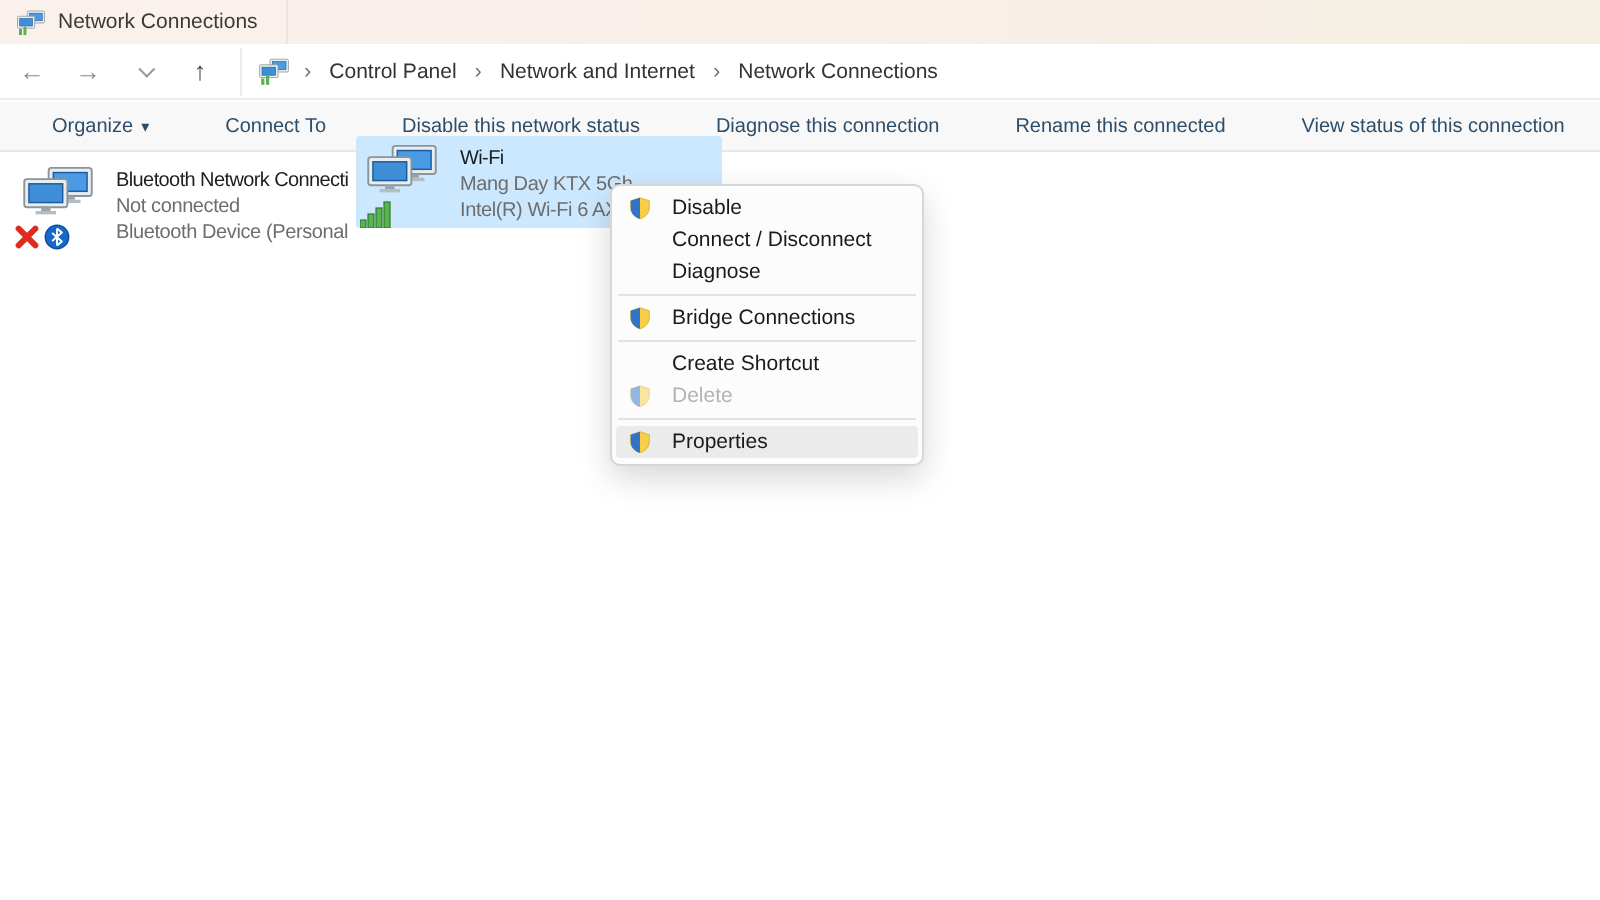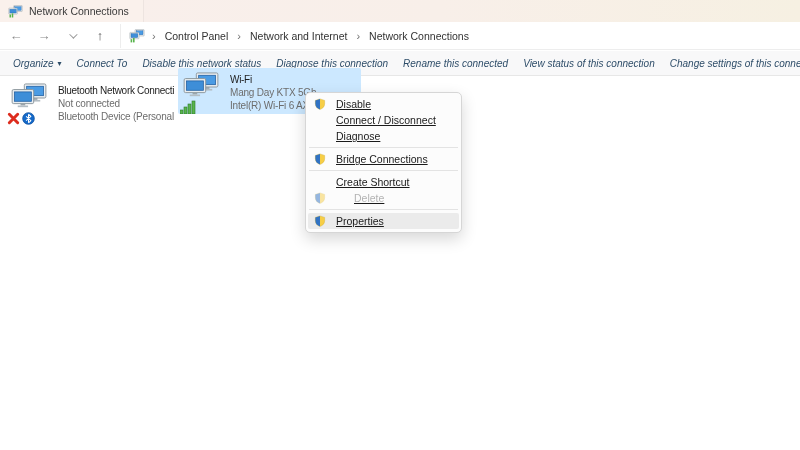--- a/index.html
+++ b/index.html
@@ -41,21 +41,21 @@
     margin-left:8px; height:24px; display:flex; align-items:center;
     border-left:1px solid #ededed; padding-left:8px; gap:5px;
   }
   .crumb { font-size:10.5px; color:#333; white-space:nowrap; padding:2px 2px; }
   .crumb-sep { font-size:11px; color:#707070; padding:0 2px; }
 
   
   .toolbar {
     position:absolute; left:0; top:51px; width:800px; height:25px;
     background:#f8f8f9; border-bottom:1px solid #e7e7e7;
-    display:flex; align-items:center; padding-left:13px; gap:15px;font-style:italic;
+    display:flex; align-items:center; padding-left:26px; gap:38px;
   }
   .tool-item {
     font-size:10px; color:#2e4d69; white-space:nowrap; cursor:default;
     display:flex; align-items:center; gap:4px;
   }
   .caret { font-size:8px; color:#2e4d69; }
 
   
   .content { position:absolute; left:0; top:77px; width:800px; height:373px; background:#fff; }
 
@@ -78,26 +78,26 @@
   .badge { position:absolute; }
 
   
   .ctxmenu {
     position:absolute; left:305px; top:92px; width:157px;
     background:#fcfcfc; border:1px solid #d6d6d6; border-radius:5px;
     box-shadow:0 6px 16px rgba(0,0,0,0.16); padding:3px 0; z-index:10;
   }
   .mi {
     height:16px; display:flex; align-items:center; margin:0 2px;
-    padding:0 6px; border-radius:2px; cursor:default;text-decoration:underline;
+    padding:0 6px; border-radius:2px; cursor:default;
   }
   .mi-ic { width:22px; flex:0 0 22px; display:flex; align-items:center; }
   .mi-label { font-size:10.5px; color:#1a1a1a; white-space:nowrap; }
   .mi.bold .mi-label { font-weight:bold; }
-  .mi.disabled .mi-label { color:#b3b3b3;margin-left:18px; }
+  .mi.disabled .mi-label { color:#b3b3b3; }
   .mi.disabled .mi-ic { opacity:0.5; }
   .mi.hovered { background:#ebebeb; }
   .msep { height:0; border-top:1px solid #e3e3e3; margin:3px 3px; }
 
   svg { display:block; }
 </style>
 </head>
 <body>
 
 <div class="titlebar">

